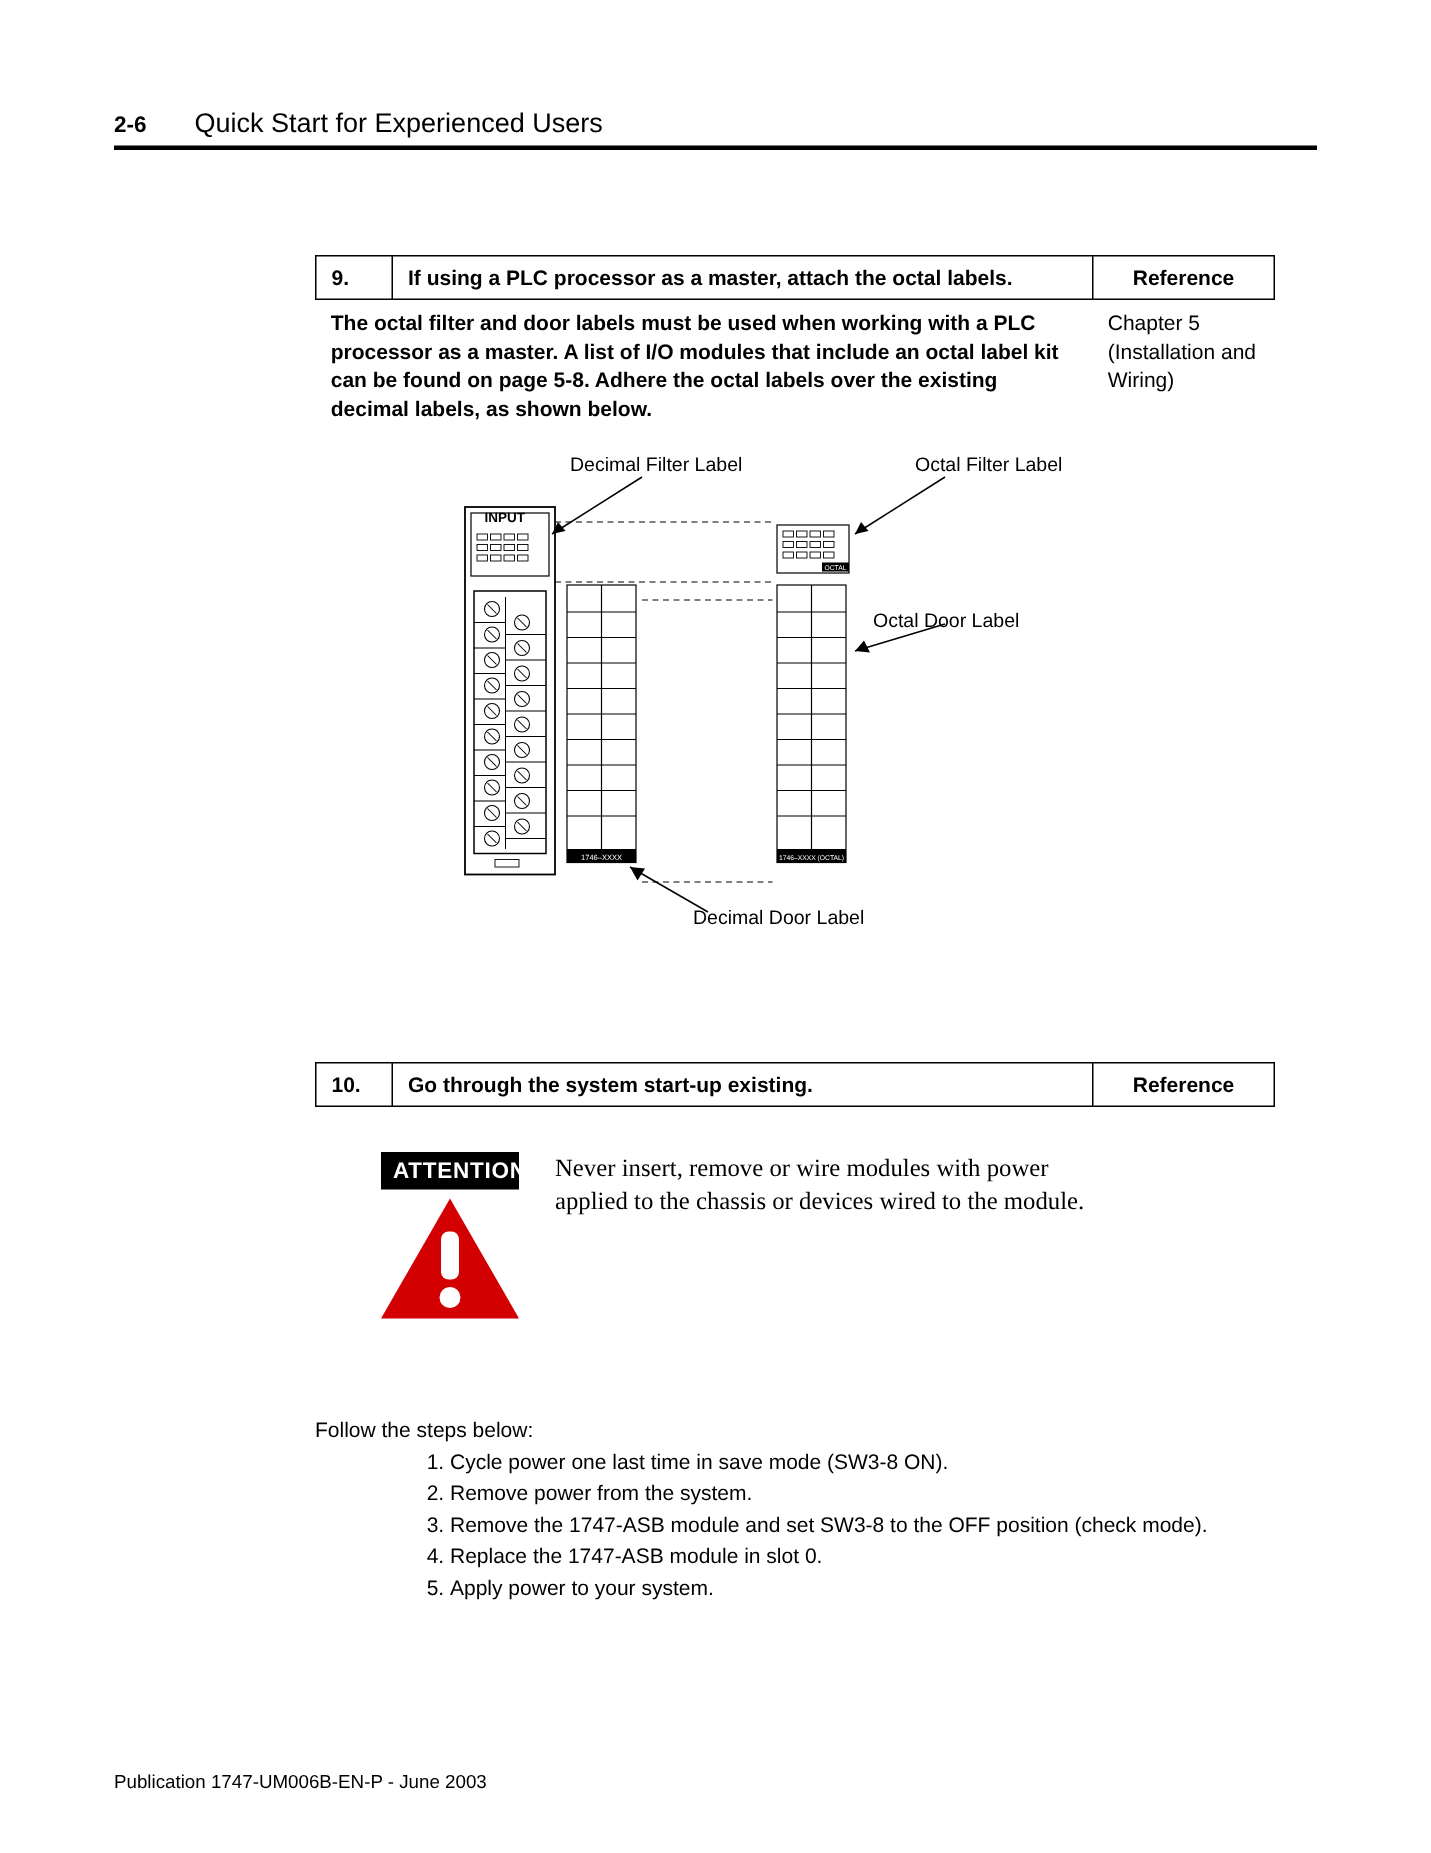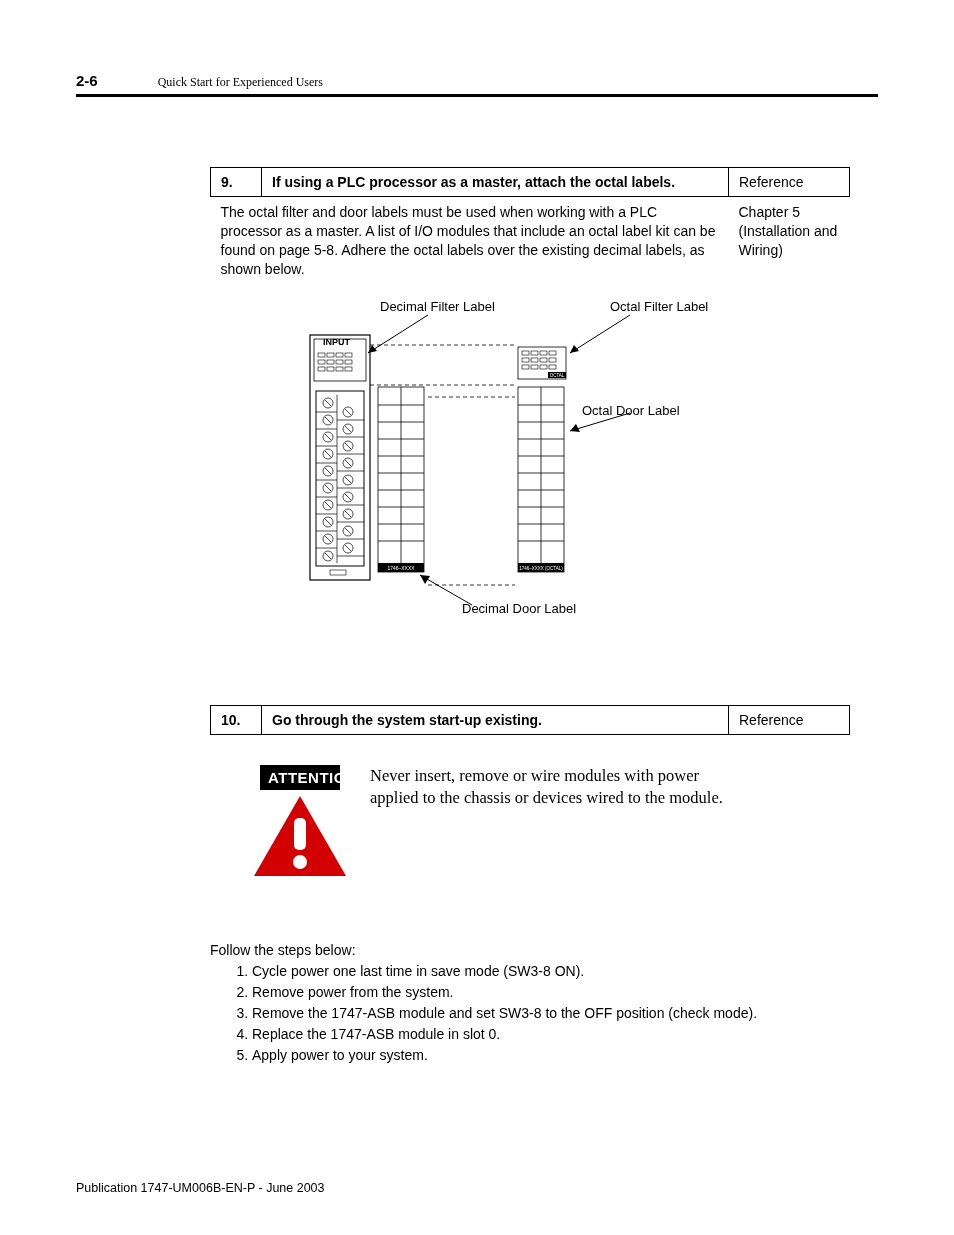--- a/index.html
+++ b/index.html
@@ -1,38 +1,38 @@
 <!DOCTYPE html>
 <html><head>
 <meta charset="utf-8">
 <style>
   @page { size: 954px 1235px; margin: 0; }
   html, body { margin: 0; padding: 0; background: #fff; font-family: Arial, Helvetica, sans-serif; color: #000; }
   .page { width: 954px; height: 1235px; position: relative; box-sizing: border-box; padding: 72px 76px 40px 76px; }
-  .header { display: flex; align-items: baseline; border-bottom: 3px solid #000; padding-bottom: 4px; margin-bottom: 70px; }
+  .header { display: flex; align-items: baseline; border-bottom: 3px solid #000; padding-bottom: 4px; margin-bottom: 70px; gap: 12px; }
   .page-num { font-weight: bold; font-size: 15px; margin-right: 20px; font-family: Arial, sans-serif; }
-  .header-title { font-size: 12px; font-family: Liberation Serif, serif; font-weight: 300; margin-left: 40px; }
+  .header-title { font-size: 18px; font-family: Liberation Sans, sans-serif; font-weight: 300; }
   .content { margin-left: 134px; width: 640px; }
   table.step { border-collapse: collapse; width: 100%; margin-bottom: 10px; }
   table.step td, table.step th { border: 1.5px solid #000; padding: 6px 10px; font-size: 14px; text-align: left; vertical-align: top; }
   table.step .num { width: 30px; font-weight: bold; }
   table.step .title { font-weight: bold; }
-  table.step .ref { width: 100px; font-weight: normal; }
-  .row2desc { font-size: 14px; line-height: 1.35; padding-right: 8px; }
+  table.step .ref { width: 100px; font-weight: bold; text-align: center; }
+  .row2desc { font-size: 14px; line-height: 1.35; padding-right: 8px; font-weight: bold; }
   .row2ref { font-size: 14px; line-height: 1.35; margin-top: 48px; }
   .diagram-wrap { position: relative; width: 640px; height: 340px; margin: 20px 0 60px 0; text-align: center; }
   .label { position: absolute; font-size: 13px; font-family: Arial, sans-serif; }
   .input-tag { font-weight: bold; font-size: 10px; }
   .attention-row { display: flex; margin: 30px 0 60px 0; }
-  .attention-badge { background: #000; color: #fff; font-weight: bold; font-size: 15px; padding: 4px 8px; letter-spacing: 0.5px; width: 80px; text-align: center; box-sizing: border-box; }
+  .attention-badge { background: #000; color: #fff; font-weight: bold; font-size: 15px; padding: 4px 8px; letter-spacing: 0.5px; width: 92px; text-align: center; box-sizing: border-box; }
   .attention-left { display: flex; flex-direction: column; align-items: center; margin-right: 20px; width:100px; }
   .attention-text { font-family: Georgia, 'Times New Roman', serif; font-size: 16.5px; line-height: 1.35; max-width: 380px; }
   .follow { font-size: 14px; margin-bottom: 4px; }
   ol.steps { font-size: 14px; margin: 4px 0 0 14px; padding-left: 28px; }
-  ol.steps li { margin-bottom: 3px; line-height: 1.3; }
+  ol.steps li { margin-bottom: 3px; line-height: 1.3; margin-left: 48px; }
   .footer { position: absolute; bottom: 40px; left: 76px; font-size: 12.5px; }
   svg { position: absolute; top: 0; left: 0; }
 </style>
 </head>
 <body>
 
 <div class="page">
   <div class="header">
     <span class="page-num">2-6</span>
     <span class="header-title">Quick Start for Experienced Users</span>

